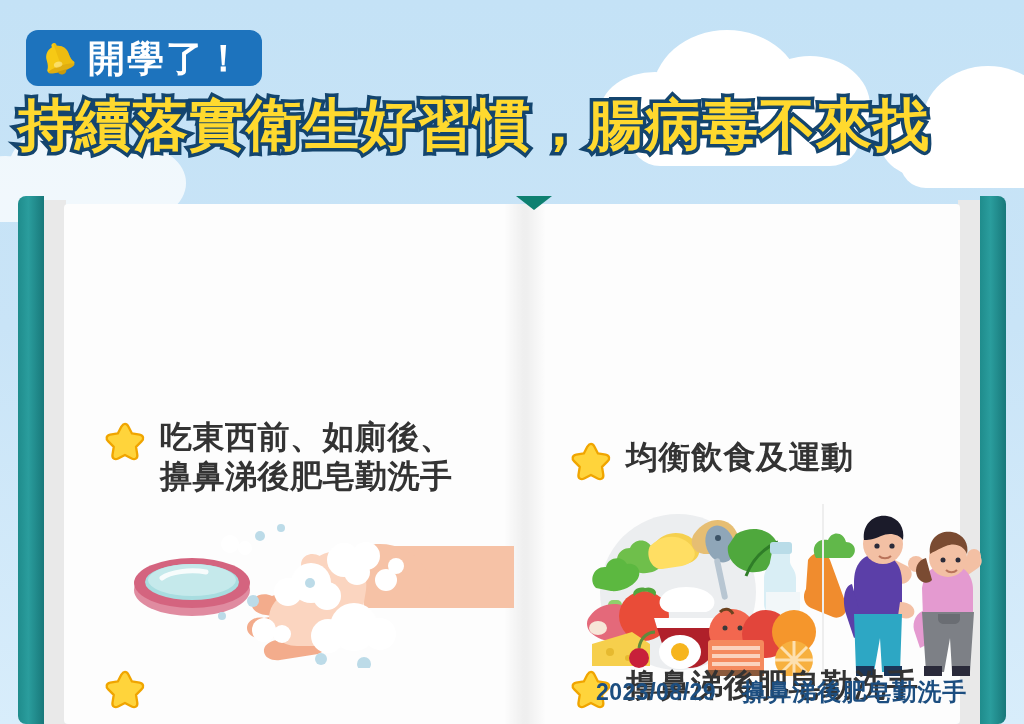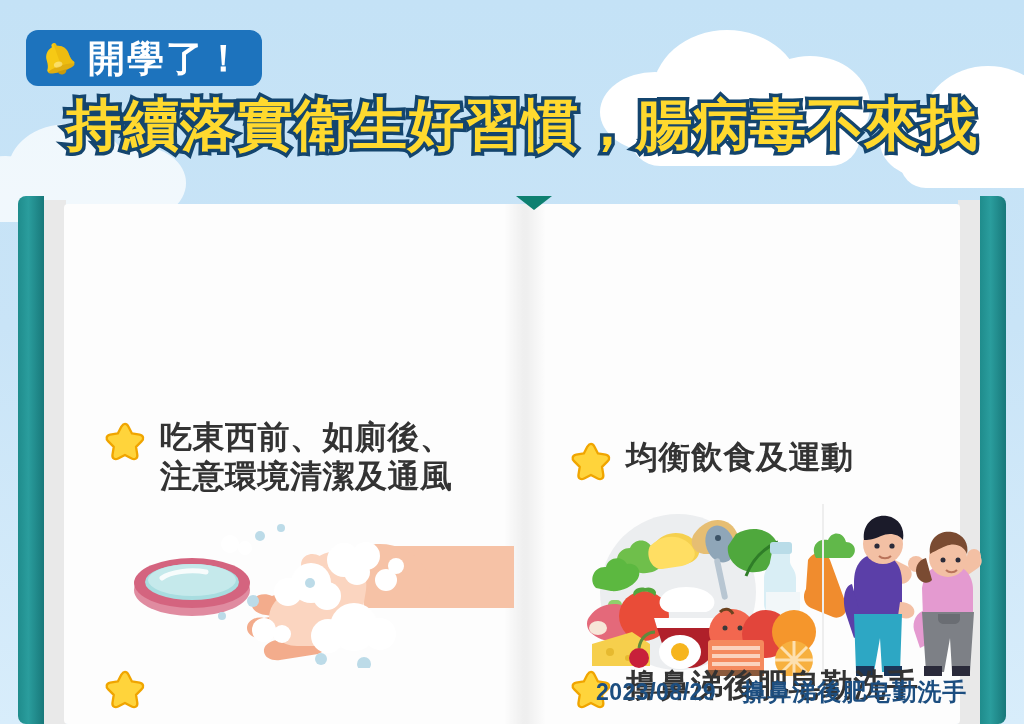--- a/index.html
+++ b/index.html
@@ -76,21 +76,20 @@
     left: 18px; top: 96px;
     font-size: 56px;
     font-weight: bold;
     letter-spacing: 1px;
     line-height: 1.05;
     color: #ffd92e;
     white-space: nowrap;
     -webkit-text-stroke: 7px #14456e;
     paint-order: stroke fill;
     text-shadow: 0 3px 0 #14456e;
-    margin-left: 48px;
   }
 
   
   #book {
     position: absolute;
     left: 18px; top: 196px;
     width: 988px; height: 528px;
   }
   .book-cover {
     position: absolute;
@@ -215,21 +214,21 @@
       <div id="spine"></div>
       <div id="spine-notch"></div>
     </div>
 
     <div class="tip" id="tip-wash">
       <div class="tip-head">
         <svg class="star" viewBox="0 0 64 64">
           <path d="M32 5c2 0 3.3 1.5 4.3 3.4l4.6 8.8 9.8 1.6c2.3.4 3.9 1.6 4.4 3.4.5 1.9-.4 3.6-2 5.2l-7 7 1.6 9.9c.4 2.3-.2 4-1.8 5.1-1.6 1.1-3.4.9-5.4-.1l-8.6-4.5-8.7 4.5c-2 1-3.8 1.2-5.4.1-1.6-1.1-2.2-2.8-1.8-5.1l1.6-9.9-7-7c-1.6-1.6-2.5-3.3-2-5.2.5-1.8 2.1-3 4.4-3.4l9.8-1.6 4.6-8.8C28.7 6.5 30 5 32 5z" fill="#ffd43b" stroke="#f0a500" stroke-width="3" stroke-linejoin="round"></path>
         </svg>
         <div class="tip-text">吃東西前、如廁後、
-注意環境清潔及通風</div>
+擤鼻涕後肥皂勤洗手</div>
       </div>
 
       <svg class="tip-art" id="art-wash" viewBox="0 0 400 160">
 
         <ellipse cx="78" cy="82" rx="58" ry="26" fill="#e08ba0"></ellipse>
         <ellipse cx="78" cy="75" rx="58" ry="25" fill="#d4647f"></ellipse>
         <ellipse cx="78" cy="74" rx="47" ry="18" fill="#a8dde0"></ellipse>
         <ellipse cx="78" cy="72" rx="44" ry="16" fill="#c5e9eb"></ellipse>
         <path d="M48 70c8-6 28-9 44-6" stroke="#ffffff" stroke-width="5" fill="none" stroke-linecap="round" opacity=".85"></path>
 

